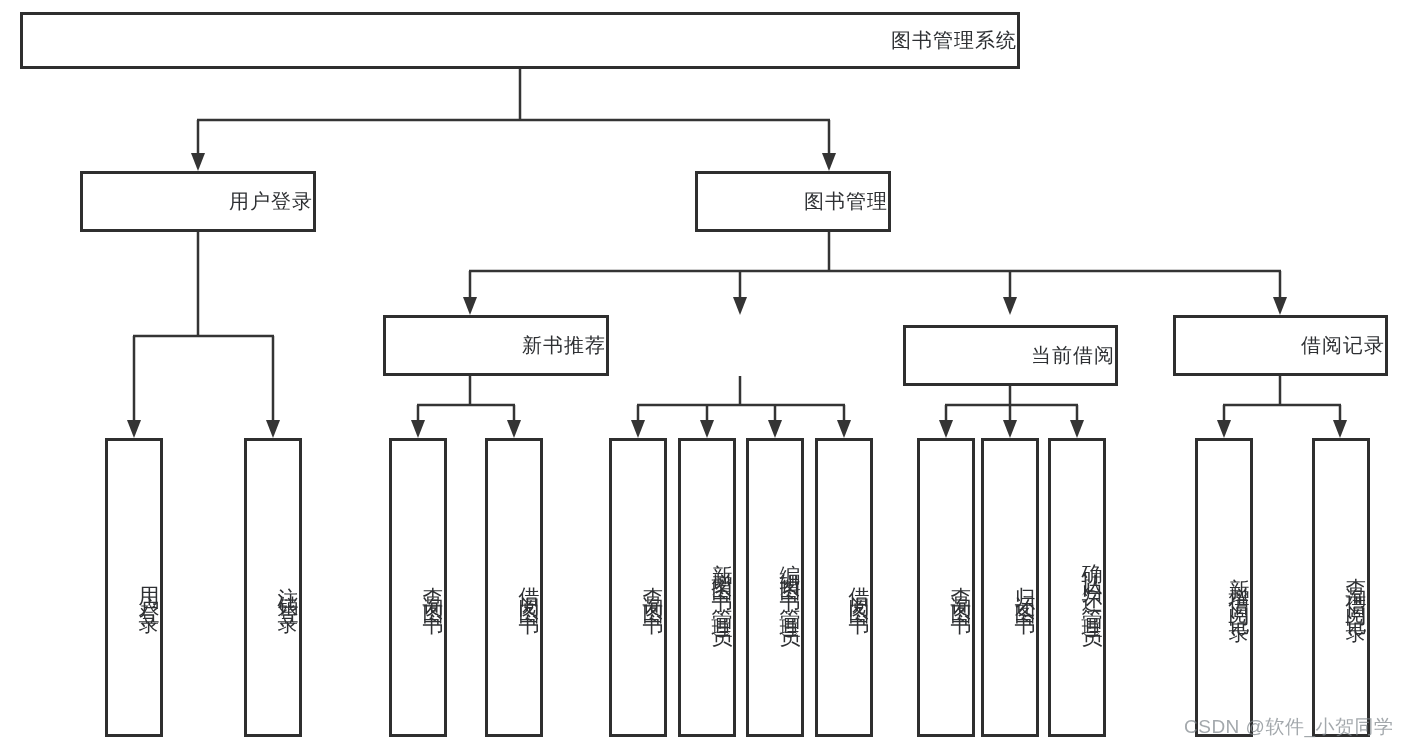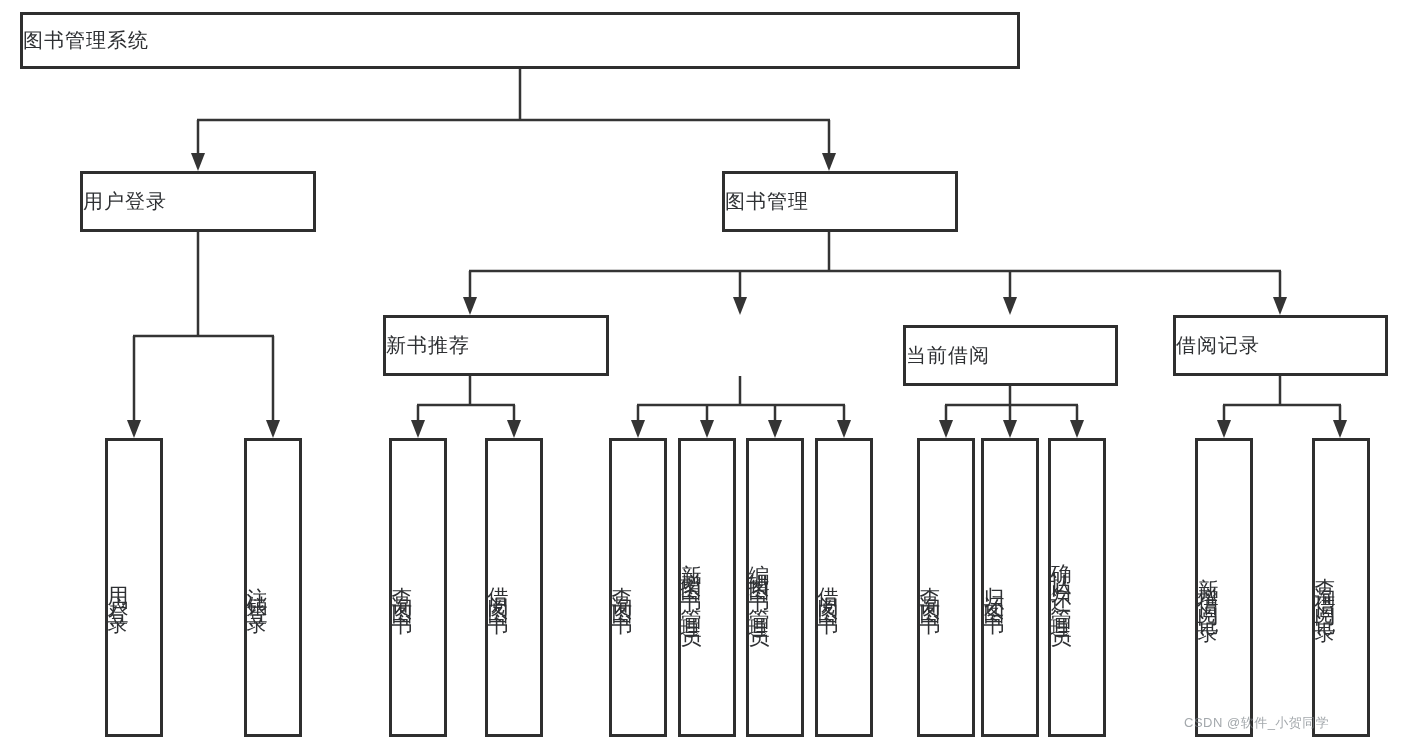--- a/index.html
+++ b/index.html
@@ -5,31 +5,31 @@
   html,body{margin:0;padding:0;background:#ffffff;}
   .canvas{
     position:relative;width:1405px;height:747px;background:#ffffff;overflow:hidden;
     font-family:"Liberation Sans","DejaVu Sans",sans-serif;color:#2e3033;
   }
   .wires{position:absolute;left:0;top:0;width:1405px;height:747px;}
   .wires path{stroke:#343434;stroke-width:2.5;fill:none;}
   .wires polygon{fill:#343434;stroke:none;}
   .box{
     position:absolute;box-sizing:border-box;background:#ffffff;
-    border:3px solid #2f2f2f;display:flex;align-items:center;justify-content:flex-start;
+    border:3px solid #2f2f2f;display:flex;align-items:center;justify-content:flex-end;
   }
   .hlabel{font-size:20px;letter-spacing:1px;white-space:nowrap;}
   .vbox{width:58px;height:299px;}
   .vtext{
     writing-mode:vertical-rl;text-orientation:mixed;
     font-size:21px;line-height:1;letter-spacing:9px;white-space:nowrap;
   }
   .watermark{
     position:absolute;left:1184px;top:714px;z-index:9;
-    font-size:13px;letter-spacing:0.5px;color:rgba(128,134,140,0.72);white-space:nowrap;
+    font-size:19px;letter-spacing:0.5px;color:rgba(128,134,140,0.72);white-space:nowrap;
   }
 </style>
 </head>
 <body>
 
 <div class="canvas">
 
   <svg class="wires" viewBox="0 0 1405 747" xmlns="http://www.w3.org/2000/svg">
     <g>
       <path d="M520 69 V120 M197 120 H830 M198 120 V156 M829 120 V156"></path>
@@ -73,21 +73,21 @@
     </g>
   </svg>
 
   <div class="box" style="left:20px;top:12px;width:1000px;height:57px">
     <span class="hlabel">图书管理系统</span>
   </div>
 
   <div class="box" style="left:80px;top:171px;width:236px;height:61px">
     <span class="hlabel">用户登录</span>
   </div>
-  <div class="box" style="left:722px;top:171px;width:236px;height:61px">
+  <div class="box" style="left:695px;top:171px;width:196px;height:61px">
     <span class="hlabel">图书管理</span>
   </div>
 
   <div class="box" style="left:383px;top:315px;width:226px;height:61px">
     <span class="hlabel">新书推荐</span>
   </div>
   <div class="box" style="left:903px;top:325px;width:215px;height:61px">
     <span class="hlabel">当前借阅</span>
   </div>
   <div class="box" style="left:1173px;top:315px;width:215px;height:61px">

